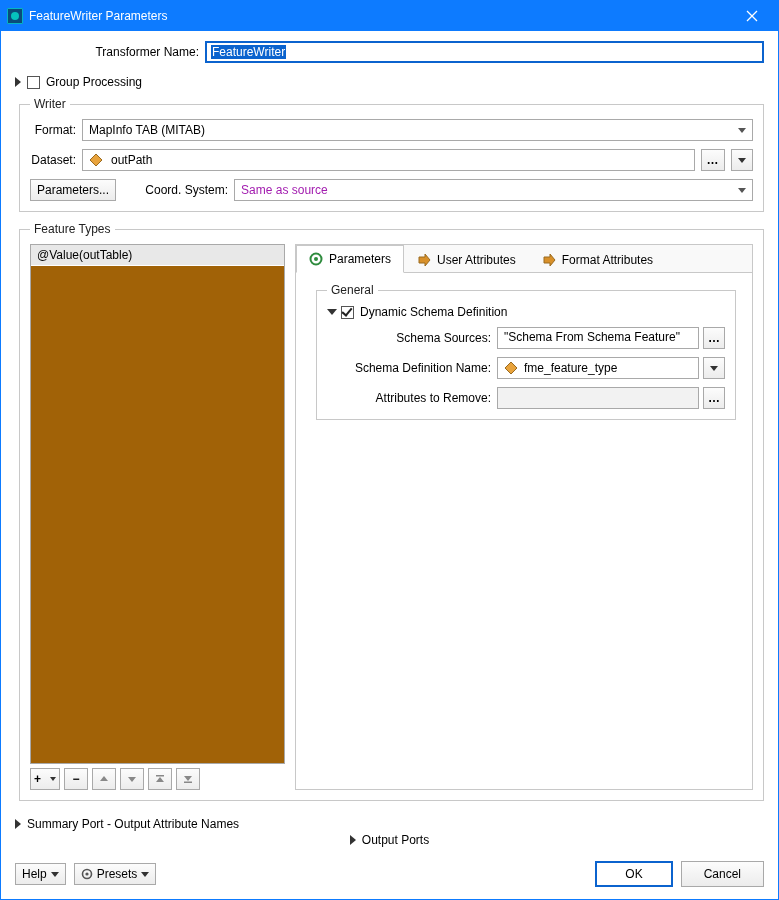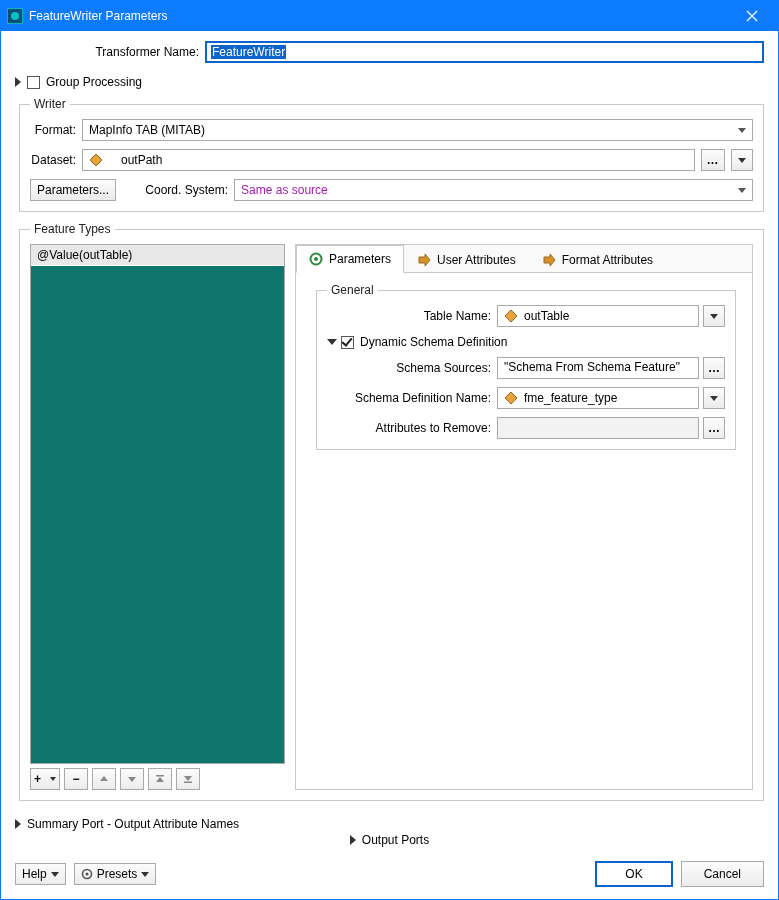--- a/index.html
+++ b/index.html
@@ -28,21 +28,21 @@
   .select { display:flex; align-items:center; justify-content:space-between; cursor:pointer; }
   .select .caret { width:0; height:0; border-left:4px solid transparent; border-right:4px solid transparent; border-top:5px solid #555; margin-left:4px; }
   .btn { height:24px; border:1px solid #a9a9a9; background:linear-gradient(#fcfcfc,#ececec); padding:0 10px; cursor:pointer; display:inline-flex; align-items:center; gap:4px; }
   .btn.small { height:22px; padding:0 6px; }
   .icon-btn { width:22px; height:22px; border:1px solid #a9a9a9; background:linear-gradient(#fcfcfc,#ececec); display:inline-flex; align-items:center; justify-content:center; cursor:pointer; }
   .icon-btn.caret .caret { width:0; height:0; border-left:4px solid transparent; border-right:4px solid transparent; border-top:5px solid #333; }
   .param-icon { width:14px; height:14px; display:inline-block; position:relative; }
   .param-icon svg { display:block; }
   .feature-types { display:flex; gap:10px; flex:1; min-height:0; }
   .ft-left { width:255px; display:flex; flex-direction:column; }
-  .ft-list { flex:1; border:1px solid #a9a9a9; background:#0f766e; overflow:auto; }
+  .ft-list { flex:1; border:1px solid #a9a9a9; background:#a16207; overflow:auto; }
   .ft-list .item { padding:3px 6px; background:#e8e8e8; border-bottom:1px solid #fff; cursor:pointer; }
   .ft-toolbar { display:flex; gap:4px; margin-top:4px; }
   .ft-toolbar .icon-btn { width:24px; height:22px; }
   .ft-right { flex:1; display:flex; flex-direction:column; border:1px solid #c8c8c8; }
   .tabs { display:flex; border-bottom:1px solid #c8c8c8; background:#f9f9f9; }
   .tab { padding:6px 12px; display:flex; align-items:center; gap:6px; border:1px solid transparent; border-bottom:none; cursor:pointer; margin-bottom:-1px; }
   .tab.active { background:#fff; border-color:#c8c8c8; border-bottom:1px solid #fff; }
   .tabpanel { flex:1; padding:10px 16px; background:#fff; overflow:auto; }
   .general-row { display:flex; align-items:center; margin-bottom:8px; }
   .general-row .glabel { width:170px; text-align:right; padding-right:6px; }
@@ -97,21 +97,21 @@
         <div class="label" style="width:52px;">Format:</div>
         <div class="select" style="flex:1;">
           <span>MapInfo TAB (MITAB)</span>
           <span class="caret"></span>
         </div>
       </div>
 
       <div class="row">
         <div class="label" style="width:52px;">Dataset:</div>
         <div class="dataset-field">
-          <div class="text pill" style="flex:1;border:1px solid #a9a9a9;height:22px;padding:0 6px;display:flex;align-items:center;gap:18px;">
+          <div class="text pill" style="flex:1;border:1px solid #a9a9a9;height:22px;padding:0 6px;display:flex;align-items:center;gap:8px;">
             <span class="param-icon">
               <svg width="14" height="14" viewBox="0 0 14 14">
                   <polygon points="7,1 13,7 7,13 1,7" fill="#e8a33c" stroke="#9a6a1f" stroke-width="1"></polygon>
                 </svg>
             </span>
             <span>outPath</span>
           </div>
           <div class="icon-btn" style="width:24px;">
             <span style="letter-spacing:1px;font-weight:bold;">…</span>
           </div>
@@ -201,36 +201,20 @@
                   </svg>
               </span>
               <span>Format Attributes</span>
             </div>
           </div>
 
           <div class="tabpanel">
             <fieldset>
               <legend>General</legend>
 
-              <div class="general-row">
-                <div class="glabel">Table Name:</div>
-                <div class="gfield">
-                  <div class="text pill" style="flex:1;border:1px solid #a9a9a9;height:22px;padding:0 6px;display:flex;align-items:center;gap:6px;">
-                    <span class="param-icon">
-                      <svg width="14" height="14" viewBox="0 0 14 14">
-                          <polygon points="7,1 13,7 7,13 1,7" fill="#e8a33c" stroke="#9a6a1f" stroke-width="1"></polygon>
-                        </svg>
-                    </span>
-                    <span>outTable</span>
-                  </div>
-                  <div class="icon-btn caret">
-                      <span class="caret"></span>
-                    </div>
-                </div>
-              </div>
 
               <div class="general-row" style="margin-left:0;">
                 <div style="width:14px;display:flex;justify-content:flex-end;padding-right:4px;">
                   <span class="triangle-down" style="cursor:pointer;"></span>
                 </div>
                 <span class="checkbox checked"></span>
                 <span style="margin-left:6px;">Dynamic Schema Definition</span>
               </div>
 
               <div class="general-row">

